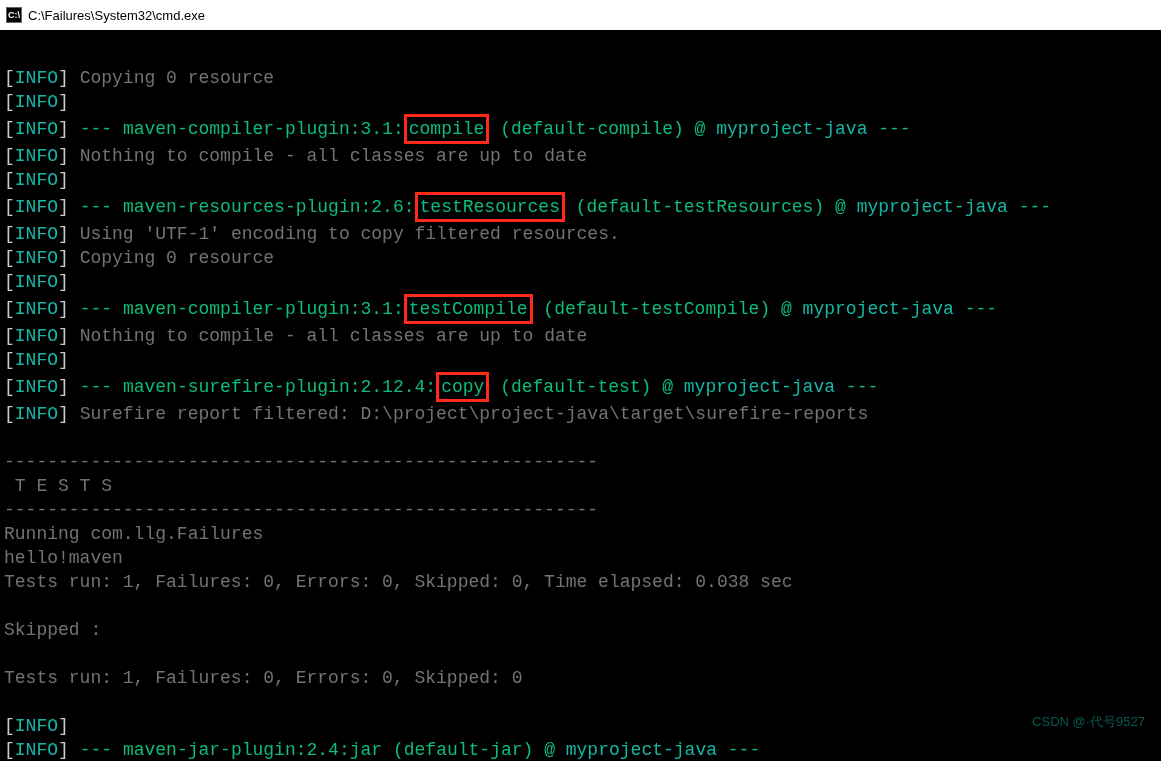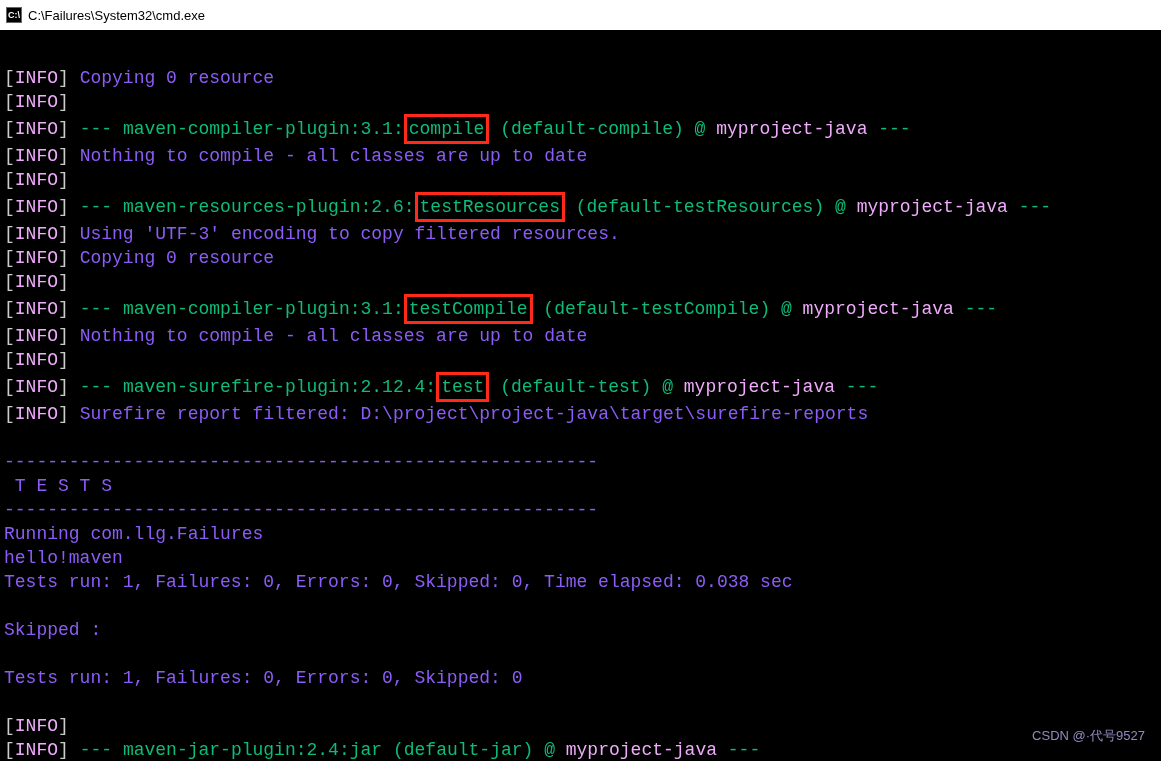--- a/index.html
+++ b/index.html
@@ -33,64 +33,64 @@
     font-size: 9px;
     margin-right: 6px;
     border: 1px solid #666;
   }
   .terminal {
     padding: 12px 4px 4px 4px;
     white-space: pre;
     line-height: 24px;
     letter-spacing: 0px;
   }
-  .lb { color: #f0abfc; } 
+  .lb { color: #14b8a6; } 
   .gr { color: #0dbc79; } 
-  .wh { color: #8b5cf6; }
+  .wh { color: #737373; }
   .br { color: #cccccc; } 
   .redbox {
     border: 3px solid #ff2a1a;
     padding: 0 2px;
     display: inline-block;
     line-height: 24px;
     position: relative;
     z-index: 2;
   }
   .watermark {
     position: absolute;
     right: 16px;
-    bottom: 16px;
-    color: #c4b5fd;
+    bottom: 30px;
+    color: #0f766e;
     font-family: Arial, sans-serif;
     font-size: 13px;
     opacity: 0.75;
   }
 </style>
 </head>
 <body>
 
 <div class="titlebar">
   <span class="title-icon">C:\</span>
   <span>C:\Failures\System32\cmd.exe</span>
 </div>
 
 <div class="terminal">
 <span class="br">[</span><span class="lb">INFO</span><span class="br">]</span> <span class="wh">Copying 0 resource</span>
 <span class="br">[</span><span class="lb">INFO</span><span class="br">]</span>
 <span class="br">[</span><span class="lb">INFO</span><span class="br">]</span> <span class="gr">--- </span><span class="gr">maven-compiler-plugin:3.1:</span><span class="redbox"><span class="gr">compile</span></span><span class="gr"> (default-compile) @ </span><span class="lb">myproject-java</span><span class="gr"> ---</span>
 <span class="br">[</span><span class="lb">INFO</span><span class="br">]</span> <span class="wh">Nothing to compile - all classes are up to date</span>
 <span class="br">[</span><span class="lb">INFO</span><span class="br">]</span>
 <span class="br">[</span><span class="lb">INFO</span><span class="br">]</span> <span class="gr">--- </span><span class="gr">maven-resources-plugin:2.6:</span><span class="redbox"><span class="gr">testResources</span></span><span class="gr"> (default-testResources) @ </span><span class="lb">myproject-java</span><span class="gr"> ---</span>
-<span class="br">[</span><span class="lb">INFO</span><span class="br">]</span> <span class="wh">Using 'UTF-3' encoding to copy filtered resources.</span>
+<span class="br">[</span><span class="lb">INFO</span><span class="br">]</span> <span class="wh">Using 'UTF-1' encoding to copy filtered resources.</span>
 <span class="br">[</span><span class="lb">INFO</span><span class="br">]</span> <span class="wh">Copying 0 resource</span>
 <span class="br">[</span><span class="lb">INFO</span><span class="br">]</span>
 <span class="br">[</span><span class="lb">INFO</span><span class="br">]</span> <span class="gr">--- </span><span class="gr">maven-compiler-plugin:3.1:</span><span class="redbox"><span class="gr">testCompile</span></span><span class="gr"> (default-testCompile) @ </span><span class="lb">myproject-java</span><span class="gr"> ---</span>
 <span class="br">[</span><span class="lb">INFO</span><span class="br">]</span> <span class="wh">Nothing to compile - all classes are up to date</span>
 <span class="br">[</span><span class="lb">INFO</span><span class="br">]</span>
-<span class="br">[</span><span class="lb">INFO</span><span class="br">]</span> <span class="gr">--- </span><span class="gr">maven-surefire-plugin:2.12.4:</span><span class="redbox"><span class="gr">test</span></span><span class="gr"> (default-test) @ </span><span class="lb">myproject-java</span><span class="gr"> ---</span>
+<span class="br">[</span><span class="lb">INFO</span><span class="br">]</span> <span class="gr">--- </span><span class="gr">maven-surefire-plugin:2.12.4:</span><span class="redbox"><span class="gr">copy</span></span><span class="gr"> (default-test) @ </span><span class="lb">myproject-java</span><span class="gr"> ---</span>
 <span class="br">[</span><span class="lb">INFO</span><span class="br">]</span> <span class="wh">Surefire report filtered: D:\project\project-java\target\surefire-reports</span>
 
 <span class="wh">-------------------------------------------------------</span>
  <span class="wh">T E S T S</span>
 <span class="wh">-------------------------------------------------------</span>
 <span class="wh">Running com.llg.Failures</span>
 <span class="wh">hello!maven</span>
 <span class="wh">Tests run: 1, Failures: 0, Errors: 0, Skipped: 0, Time elapsed: 0.038 sec</span>
 
 <span class="wh">Skipped :</span>

